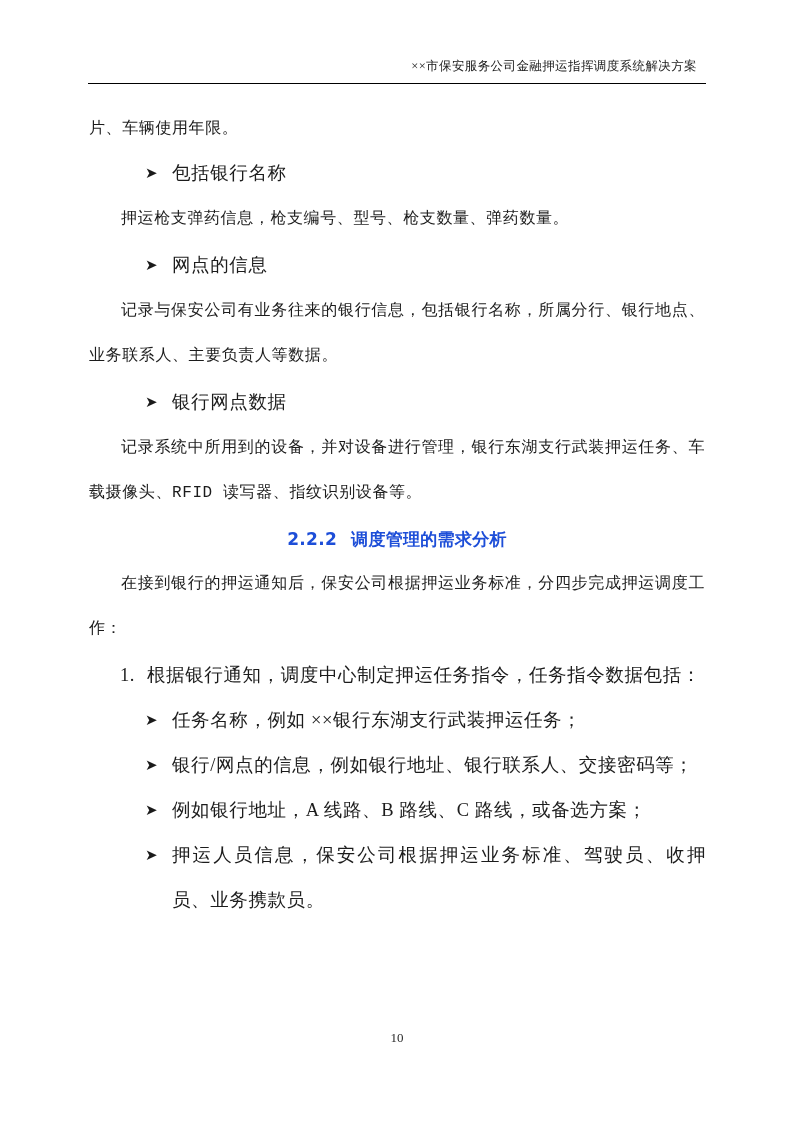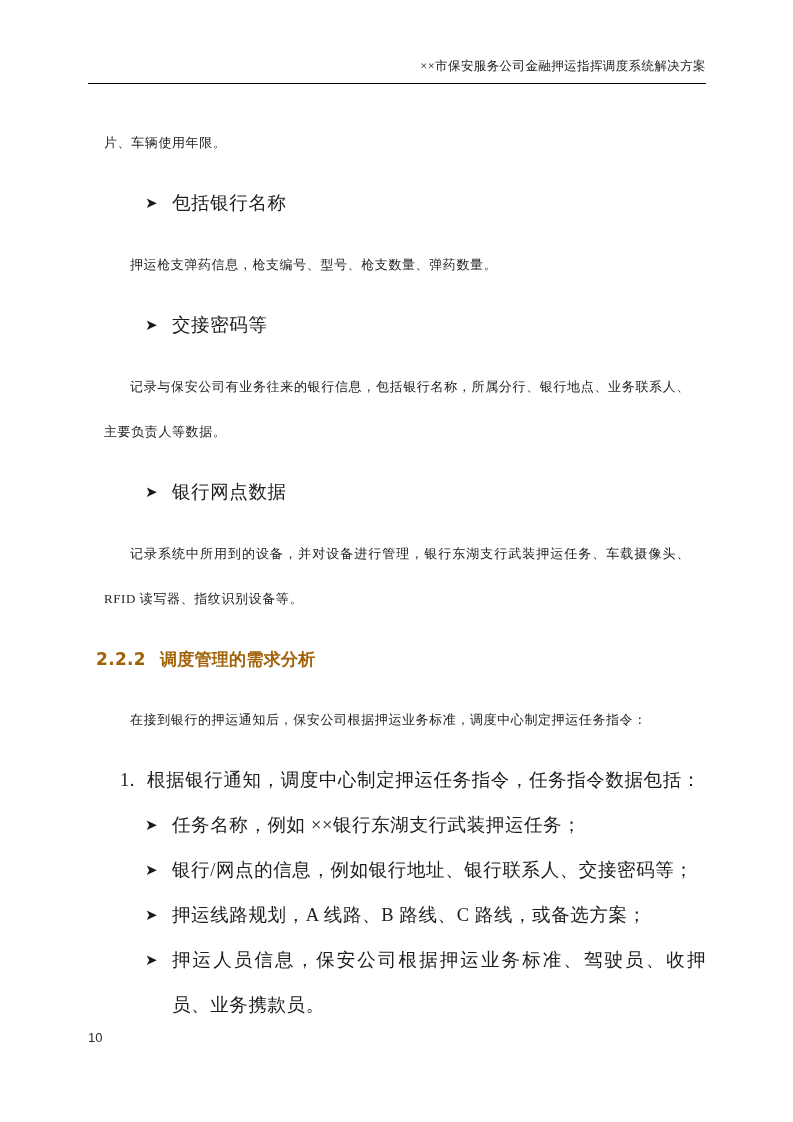--- a/index.html
+++ b/index.html
@@ -19,21 +19,21 @@
   .page {
     position: absolute;
     top: 0; left: 0;
     width: 793px;
     height: 1122px;
   }
 
   
   .header {
     position: absolute;
-    left: 88px;
+    left: 79px;
     top: 58px;
     width: 618px;
     height: 26px;
     text-align: right;
     font-size: 12.5px;
     letter-spacing: 0.4px;
     color: #1a1a1a;
     white-space: nowrap;
   }
   .header-rule {
@@ -48,30 +48,31 @@
   
   .content {
     position: absolute;
     left: 88px;
     top: 104px;
     width: 618px;
   }
 
   
   .para {
-    font-size: 13px;
+    font-size: 16px;
     line-height: 45px;
     text-align: justify;
     text-justify: inter-ideograph;
     letter-spacing: 0.6px;
-    margin: 16px;
+    margin: 1px;
     color: #1c1c1c;
   }
   .para.indent {
     text-indent: 2em;
+    font-family: Liberation Mono, monospace;
   }
   .para.noindent {
     text-indent: 0;
   }
 
   
   .bullet {
     position: relative;
     font-size: 18.5px;
     line-height: 45px;
@@ -112,35 +113,37 @@
     font-size: 18.5px;
   }
 
   
   .heading {
     font-family: "DejaVu Sans", "Liberation Sans", sans-serif;
     font-weight: bold;
     font-size: 17px;
     line-height: 44px;
     letter-spacing: 0.3px;
-    margin: 8px;
-    color: #a16207;
+    margin: 0;
+    color: #1d4ed8;
     white-space: nowrap;
+    text-align: center;
   }
   .heading .h-num { margin-right: 14px; }
 
   
   .footer {
     position: absolute;
     left: 88px;
     top: 1030px;
     width: 618px;
+    text-align: center;
     font-size: 13px;
     color: #2a2a2a;
-    font-family: Liberation Sans, sans-serif;
+    font-family: Liberation Serif, serif;
   }
 </style>
 </head>
 <body>
 
 <div class="page">
 
   <div class="header">××市保安服务公司金融押运指挥调度系统解决方案</div>
   <div class="header-rule"></div>
 
@@ -150,56 +153,56 @@
 
     <p class="bullet">
       <span class="marker">➤</span>
       <span>包括银行名称</span>
     </p>
 
     <p class="para indent">押运枪支弹药信息，枪支编号、型号、枪支数量、弹药数量。</p>
 
     <p class="bullet">
       <span class="marker">➤</span>
-      <span>交接密码等</span>
+      <span>网点的信息</span>
     </p>
 
     <p class="para indent">记录与保安公司有业务往来的银行信息，包括银行名称，所属分行、银行地点、业务联系人、主要负责人等数据。</p>
 
     <p class="bullet">
       <span class="marker">➤</span>
       <span>银行网点数据</span>
     </p>
 
     <p class="para indent">记录系统中所用到的设备，并对设备进行管理，银行东湖支行武装押运任务、车载摄像头、RFID 读写器、指纹识别设备等。</p>
 
     <h2 class="heading">
       <span class="h-num">2.2.2</span><span>调度管理的需求分析</span>
     </h2>
 
-    <p class="para indent">在接到银行的押运通知后，保安公司根据押运业务标准，调度中心制定押运任务指令：</p>
+    <p class="para indent">在接到银行的押运通知后，保安公司根据押运业务标准，分四步完成押运调度工作：</p>
 
     <p class="numitem">
       <span class="numarker">1.</span>
       <span>根据银行通知，调度中心制定押运任务指令，任务指令数据包括：</span>
     </p>
 
     <p class="bullet">
       <span class="marker">➤</span>
       <span>任务名称，例如 ××银行东湖支行武装押运任务；</span>
     </p>
 
     <p class="bullet">
       <span class="marker">➤</span>
       <span>银行/网点的信息，例如银行地址、银行联系人、交接密码等；</span>
     </p>
 
     <p class="bullet">
       <span class="marker">➤</span>
-      <span>押运线路规划，A 线路、B 路线、C 路线，或备选方案；</span>
+      <span>例如银行地址，A 线路、B 路线、C 路线，或备选方案；</span>
     </p>
 
     <p class="bullet">
       <span class="marker">➤</span>
       <span>押运人员信息，保安公司根据押运业务标准、驾驶员、收押员、业务携款员。</span>
     </p>
 
   </div>
 
   <div class="footer">10</div>

